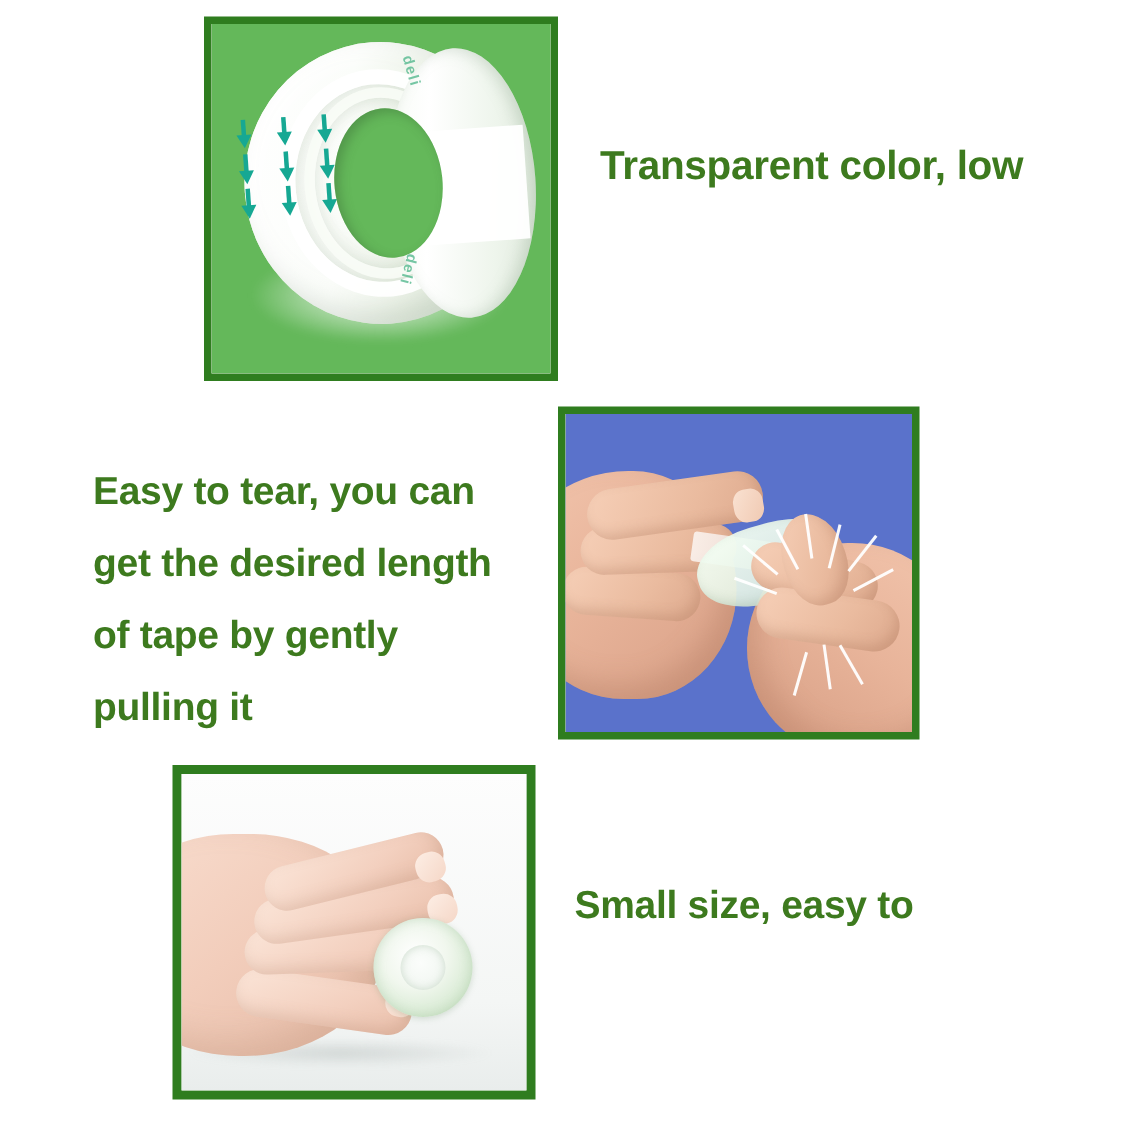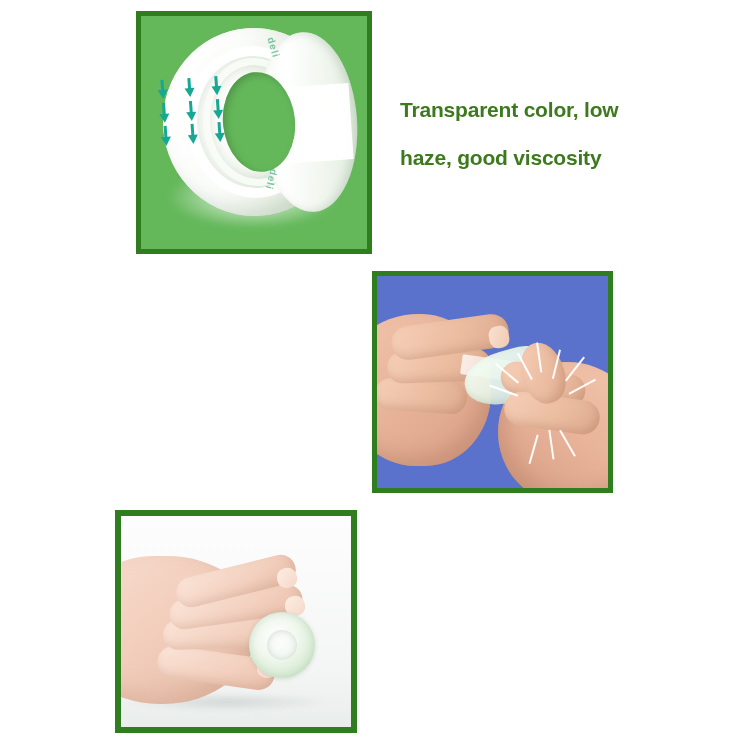--- a/index.html
+++ b/index.html
@@ -232,21 +232,21 @@
     background:radial-gradient(circle at 45% 40%, #fbfdfb, #eef4ee);
     box-shadow:inset 0 0 6px rgba(150,180,150,.4);
   }
   .hold-shadow {
     position:absolute; left:6px; bottom:16px; width:200px; height:18px;
     background:radial-gradient(ellipse at 50% 50%, rgba(150,160,158,.30) 0%, rgba(150,160,158,0) 72%);
     filter:blur(2px);
   }
 
   
-  #txt-transparent { left:400px; top:86px;  font-size:21px; line-height:48px; }
+  #txt-transparent { left:400px; top:86px;  font-size:27px; line-height:48px; }
   #txt-tear        { left:62px;  top:303px; font-size:26px; line-height:48px; }
   #txt-small       { left:383px; top:580px; font-size:26px; line-height:47px; }
 </style>
 </head>
 <body>
 
 <div id="page">
 
   <div class="panel" id="panel-roll">
     <div class="inner">
@@ -269,23 +269,28 @@
         <div class="arrow"></div>
       </div>
       <span class="brand-txt" id="brand-top">deli</span>
       <span class="brand-txt" id="brand-bot">deli</span>
       <div class="roll-hole"></div>
     </div>
   </div>
 
   <div class="textblock" id="txt-transparent">
     <span class="line">Transparent color, low</span>
-    <span class="line">haze, good viscosity</span>
-  </div>
-
+  </div>
+
+  <div class="textblock" id="txt-tear">
+    <span class="line">Easy to tear, you can</span>
+    <span class="line">get the desired length</span>
+    <span class="line">of tape by gently</span>
+    <span class="line">pulling it</span>
+  </div>
 
   <div class="panel" id="panel-tear">
     <div class="inner">
       <div class="hand-l"></div>
       <div class="finger" id="f-l3"></div>
       <div class="finger" id="f-l2"></div>
       <div class="finger" id="f-l1"></div>
       <div class="nail" id="n-l1"></div>
 
       <div class="tape-strip"></div>
@@ -322,15 +327,16 @@
       <div class="hf" id="hf1"></div>
       <div class="hn" id="hn1"></div>
       <div class="hn" id="hn2"></div>
       <div class="hn" id="hn3"></div>
       <div class="hn" id="hn4"></div>
       <div class="small-roll"></div>
     </div>
   </div>
 
   <div class="textblock" id="txt-small">
+    <span class="line">Small size, easy to</span>
   </div>
 
 </div>
 
 </body></html>

